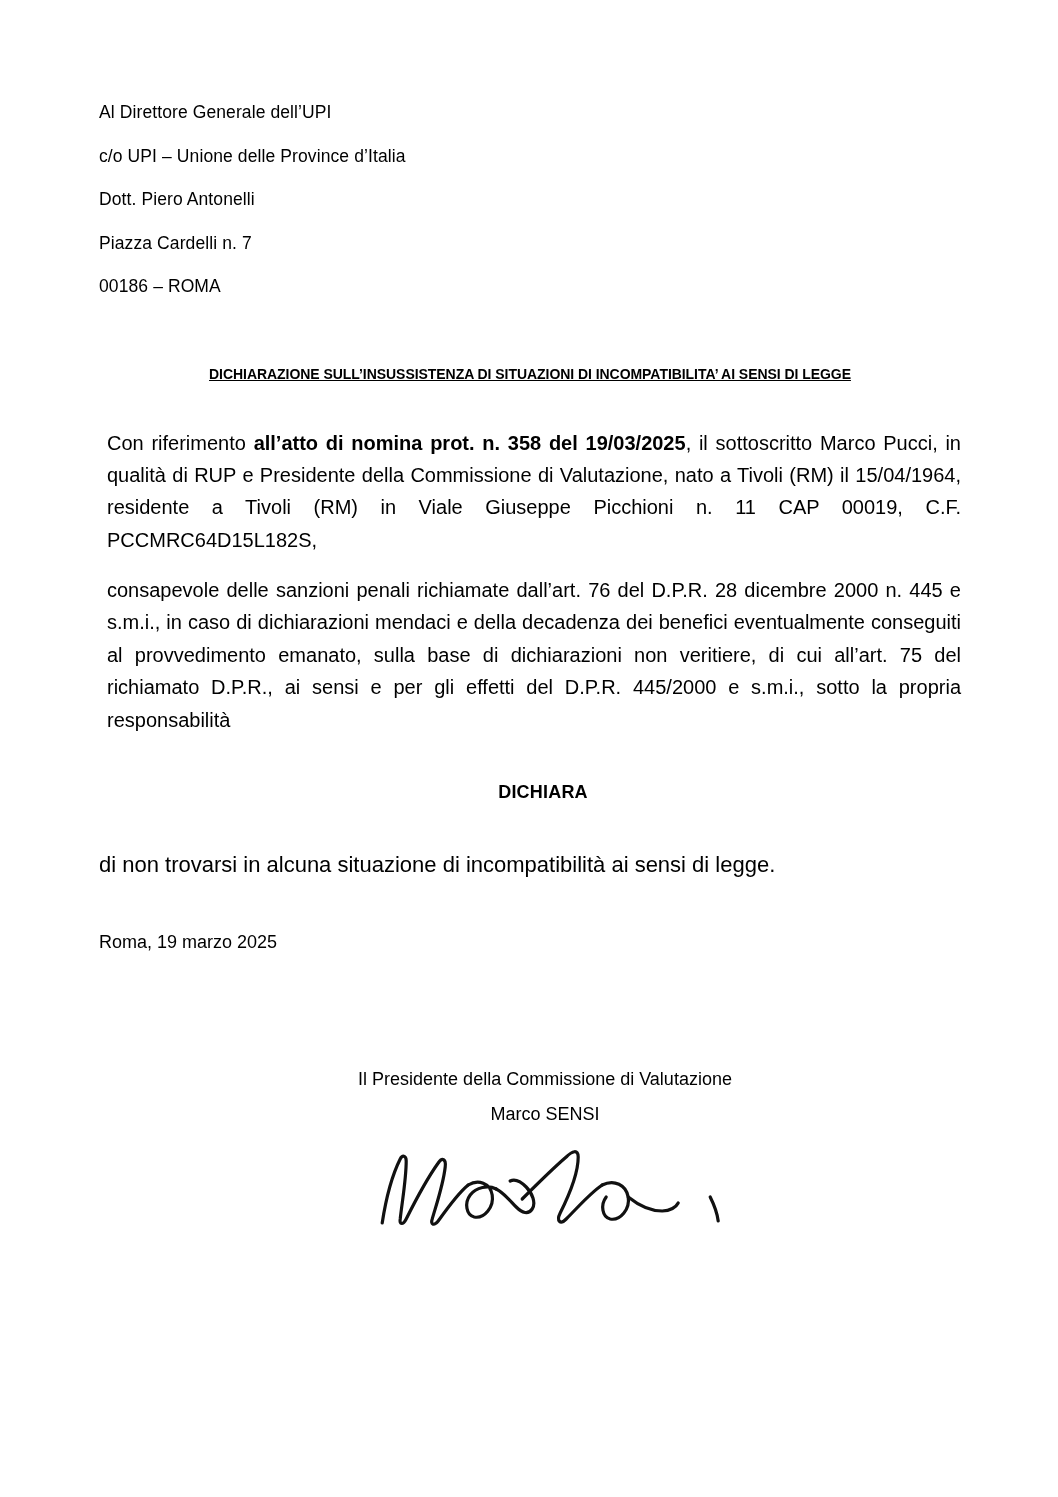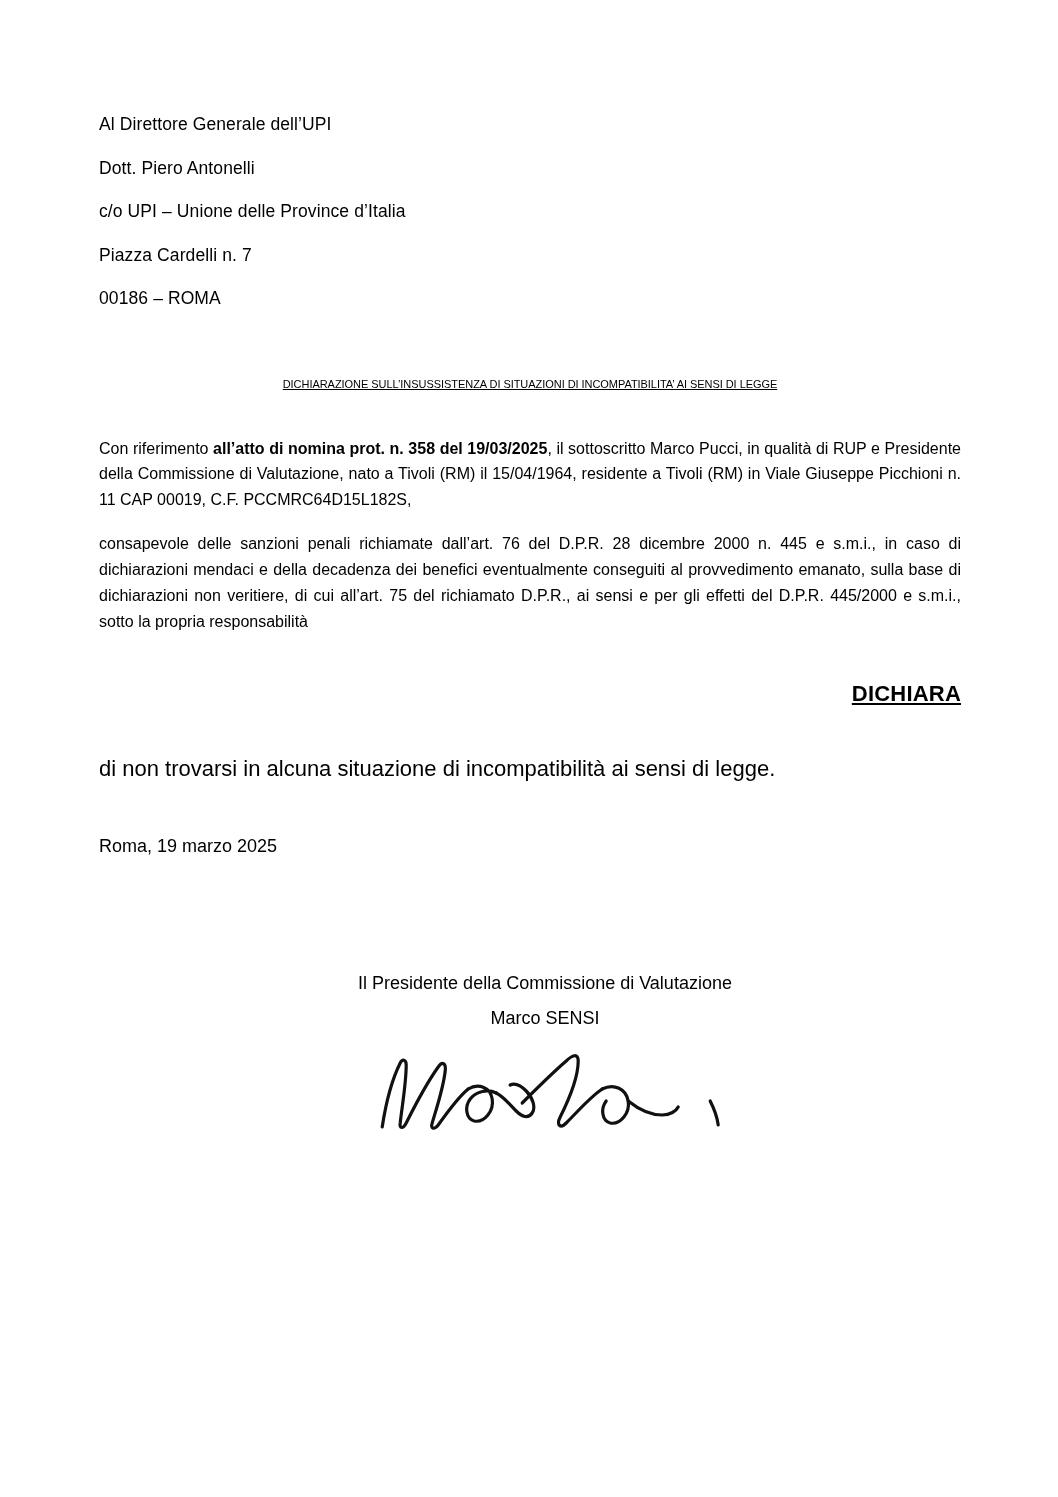--- a/index.html
+++ b/index.html
@@ -16,60 +16,59 @@
     width: 1058px;
     height: 1497px;
     margin: 0 auto;
     background: #ffffff;
     overflow: hidden;
     box-sizing: border-box;
   }
   .content {
     position: absolute;
     left: 99px;
-    top: 116px;
+    top: 104px;
     width: 862px;
   }
   .addr-line {
     font-size: 17.5px;
     line-height: 1.0;
     margin: 0 0 26px 0;
     letter-spacing: 0.1px;
   }
   .title-wrap {
     margin-top: 46px;
     margin-bottom: 44px;
     text-align: center;
   }
   .doc-title {
     display: inline-block;
-    font-size: 11px;
-    font-weight: normal;
+    font-size: 14px;
+    font-weight: bold;
     text-decoration: underline;
     letter-spacing: -0.05px;
     white-space: nowrap;
     margin-top: 24px;
   }
   p.body-par {
-    font-size: 16px;
+    font-size: 20px;
     line-height: 1.62;
     text-align: justify;
-    margin: 0 0 18px 0;
+    margin: 0 0 18px 8px;
   }
   .strong {
     font-weight: bold;
   }
   .dichiara {
-    text-align: right;
-    font-size: 22px;
+    text-align: center;
+    font-size: 18px;
     font-weight: bold;
     margin: 46px 0 44px 0;
     letter-spacing: 0.2px;
     padding-left: 26px;
-    text-decoration: underline;
   }
   .plain-par {
     font-size: 22px;
     line-height: 1.6;
     margin: 0 0 46px 0;
   }
   .date-line {
     font-size: 18px;
     line-height: 1.6;
     margin: 24px 0 0 0;
@@ -100,22 +99,22 @@
   }
 </style>
 </head>
 <body>
 
 <div class="page">
   <div class="content">
 
     <div>
       <div class="addr-line">Al Direttore Generale dell’UPI</div>
+      <div class="addr-line">c/o UPI – Unione delle Province d’Italia</div>
       <div class="addr-line">Dott. Piero Antonelli</div>
-      <div class="addr-line">c/o UPI – Unione delle Province d’Italia</div>
       <div class="addr-line">Piazza Cardelli n. 7</div>
       <div class="addr-line">00186 – ROMA</div>
     </div>
 
     <div class="title-wrap">
       <span class="doc-title">DICHIARAZIONE SULL’INSUSSISTENZA DI SITUAZIONI DI INCOMPATIBILITA’ AI SENSI DI LEGGE</span>
     </div>
 
     <p class="body-par"><span>Con riferimento </span><span class="strong">all’atto di nomina prot. n. 358 del 19/03/2025</span><span>, il sottoscritto Marco Pucci, in qualità di RUP e Presidente della Commissione di Valutazione, nato a Tivoli (RM) il 15/04/1964, residente a Tivoli (RM) in Viale Giuseppe Picchioni n. 11 CAP 00019, C.F. PCCMRC64D15L182S,</span></p>
 

